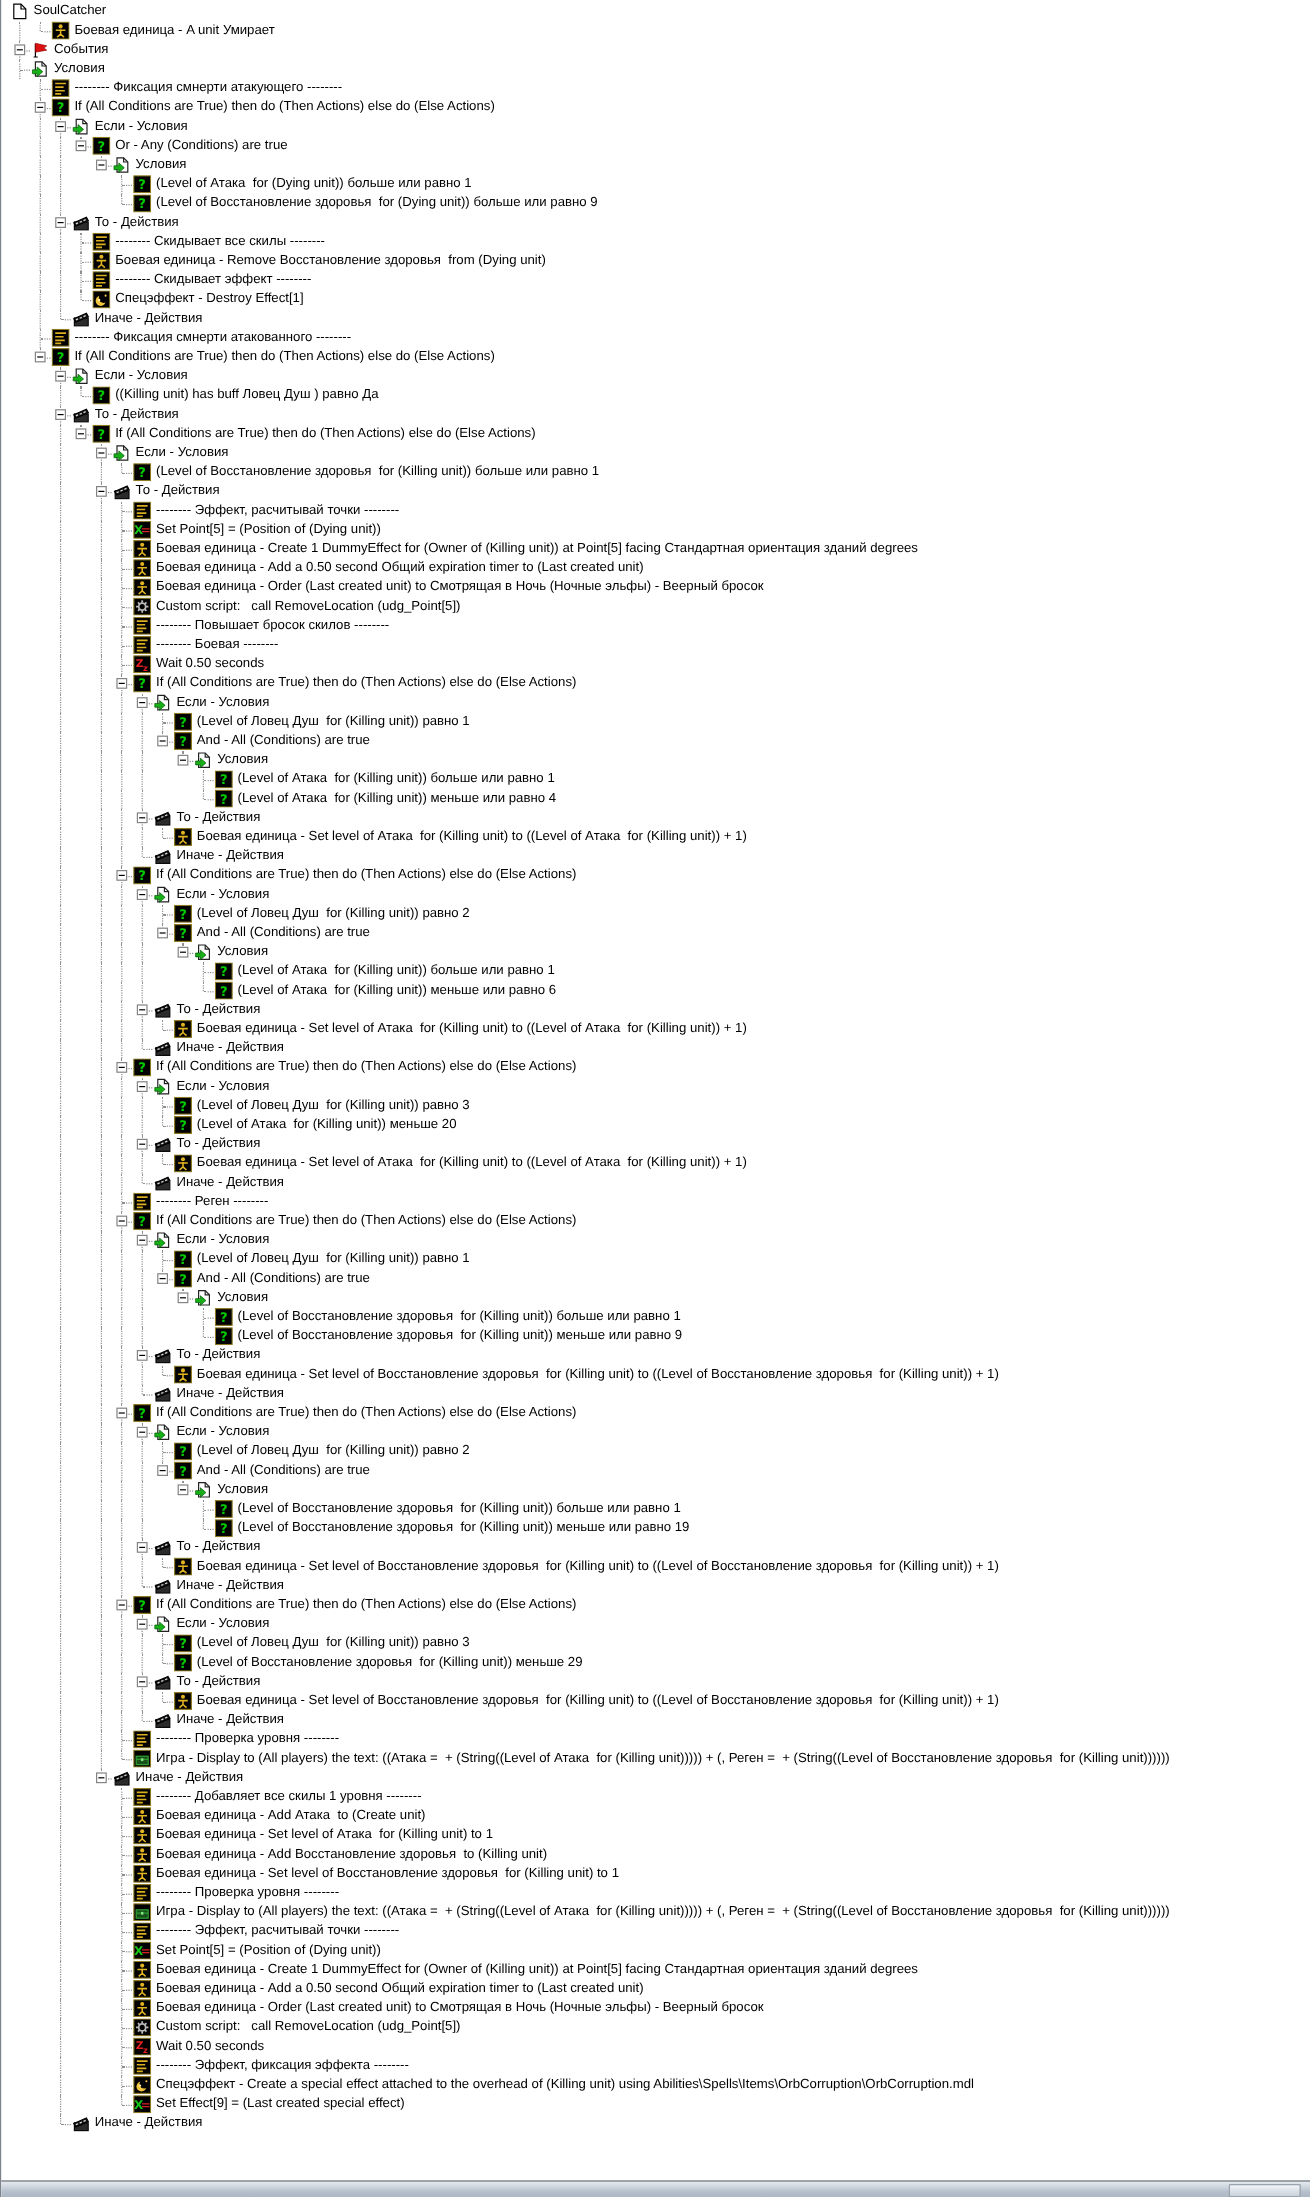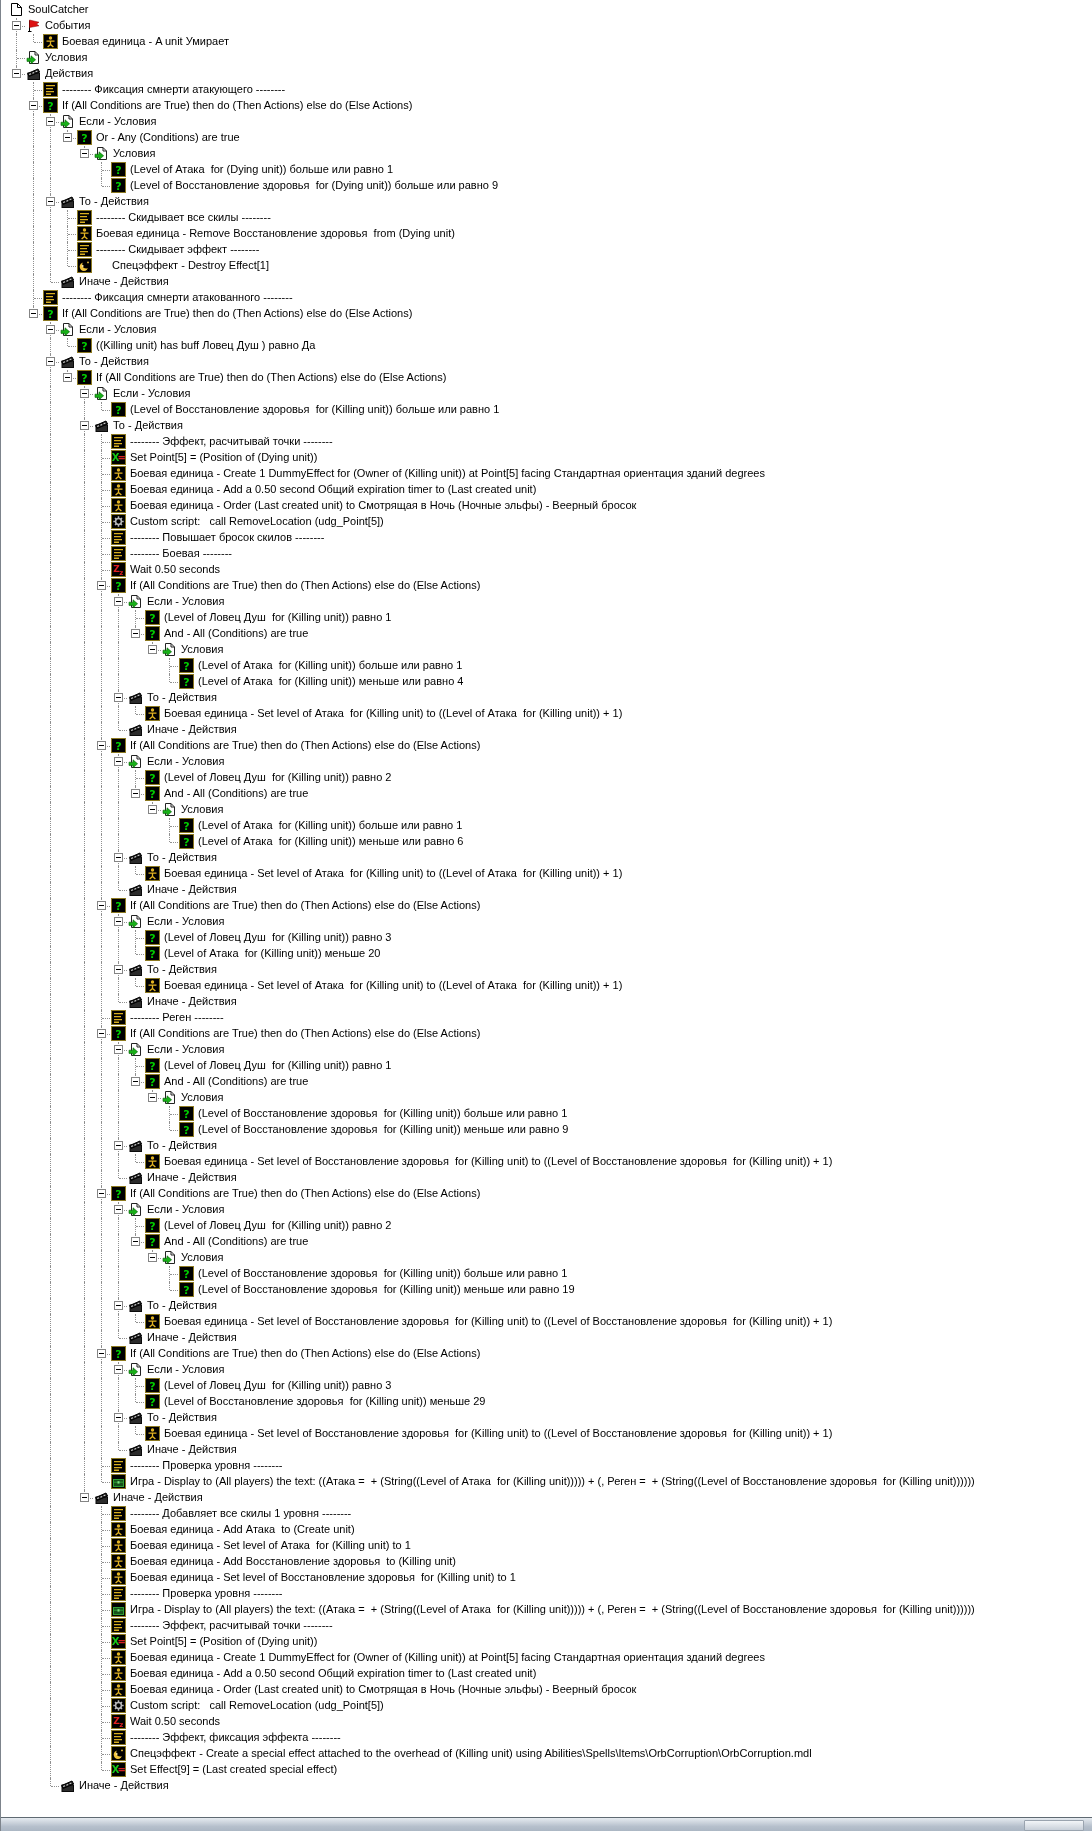--- a/index.html
+++ b/index.html
@@ -42,71 +42,58 @@
       <div class="row">
         <span class="icon" style="left:8px">
           <svg width="15" height="15" viewBox="0 0 15 15">
             <path d="M2.5 1.5h6l4 4v8h-10z" fill="#fff" stroke="#000"></path>
             <path d="M8.5 1.5v4h4" fill="none" stroke="#000"></path>
           </svg>
         </span>
         <span class="rtext" style="left:27px">SoulCatcher</span>
       </div>
       <div class="row">
+        <span class="guide" style="left:15px"></span>
+        <span class="connv" style="left:32px;height:8px"></span>
+        <span class="connh" style="left:33px;width:8px"></span>
+        <span class="icon" style="left:42px">
+          <svg width="15" height="15" viewBox="0 0 15 15">
+            <rect x="0.5" y="0.5" width="14" height="14" fill="#000000" stroke="#8d7a22"></rect>
+            <circle cx="7.5" cy="4" r="1.7" fill="#e3b422"></circle>
+            <g stroke="#e3b422" stroke-width="1.3" fill="none">
+              <path d="M3.5 7.2h8M7.5 6.4v4.2M7.5 10.4L4.6 13M7.5 10.4L10.4 13"></path>
+            </g>
+          </svg>
+        </span>
+        <span class="rtext" style="left:61px">Боевая единица - A unit Умирает</span>
+      </div>
+      <div class="row">
         <span class="connv" style="left:15px;height:16px"></span>
         <span class="connh" style="left:16px;width:8px"></span>
         <span class="ebox" style="left:11px"></span>
         <span class="icon" style="left:25px">
           <svg width="15" height="15" viewBox="0 0 15 15">
             <path d="M3.5 13.5v-11" stroke="#000"></path>
             <path d="M2 13.5h3.5" stroke="#000"></path>
             <path d="M3.5 2L13 4.2 10.5 6 13 7.8 3.5 9.5z" fill="#dd1111" stroke="#8a0000" stroke-width="0.5"></path>
           </svg>
         </span>
         <span class="rtext" style="left:44px">События</span>
       </div>
       <div class="row">
-        <span class="guide" style="left:15px"></span>
-        <span class="connv" style="left:32px;height:8px"></span>
-        <span class="connh" style="left:33px;width:8px"></span>
-        <span class="icon" style="left:42px">
-          <svg width="15" height="15" viewBox="0 0 15 15">
-            <rect x="0.5" y="0.5" width="14" height="14" fill="#000000" stroke="#8d7a22"></rect>
-            <circle cx="7.5" cy="4" r="1.7" fill="#e3b422"></circle>
-            <g stroke="#e3b422" stroke-width="1.3" fill="none">
-              <path d="M3.5 7.2h8M7.5 6.4v4.2M7.5 10.4L4.6 13M7.5 10.4L10.4 13"></path>
-            </g>
-          </svg>
-        </span>
-        <span class="rtext" style="left:61px">Боевая единица - A unit Умирает</span>
-      </div>
-      <div class="row">
         <span class="connv" style="left:15px;height:16px"></span>
         <span class="connh" style="left:16px;width:8px"></span>
         <span class="icon" style="left:25px">
           <svg width="15" height="15" viewBox="0 0 15 15">
             <path d="M3.5 1.5h5.5l3.5 3.5v8.5h-9z" fill="#fff" stroke="#222"></path>
             <path d="M9 1.5v3.5h3.5" fill="none" stroke="#222"></path>
             <path d="M1 8.2h4V5.8l4.6 4-4.6 4v-2.4H1z" fill="#18b018" stroke="#045a04" stroke-width="0.6"></path>
           </svg>
         </span>
         <span class="rtext" style="left:44px">Условия</span>
-      </div>
-      <div class="row">
-        <span class="connv" style="left:15px;height:8px"></span>
-        <span class="connh" style="left:16px;width:8px"></span>
-        <span class="ebox" style="left:11px"></span>
-        <span class="icon" style="left:25px">
-          <svg width="15" height="15" viewBox="0 0 15 15">
-            <rect x="2" y="7" width="11.5" height="6.5" fill="#2b2b2b" stroke="#0a0a0a"></rect>
-            <path d="M1.5 7.6L12 3l1.6 3L3.2 10.4z" fill="#161616" stroke="#000"></path>
-            <path d="M3.2 8.6l1.8-.8M6.4 7.2l1.8-.8M9.6 5.8l1.8-.8" stroke="#d8d8d8" stroke-width="1.1"></path>
-          </svg>
-        </span>
-        <span class="rtext" style="left:44px">Действия</span>
       </div>
       <div class="row">
         <span class="connv" style="left:32px;height:16px"></span>
         <span class="connh" style="left:33px;width:8px"></span>
         <span class="icon" style="left:42px">
           <svg width="15" height="15" viewBox="0 0 15 15">
             <rect x="0.5" y="0.5" width="14" height="14" fill="#000000" stroke="#8d7a22"></rect>
             <g stroke="#d9af1f" stroke-width="1.4">
               <path d="M3 3.6h9M3 6.6h7M3 9.6h8M3 12.2h5"></path>
             </g>
@@ -262,21 +249,21 @@
         <span class="connh" style="left:67px;width:8px"></span>
         <span class="icon" style="left:76px">
           <svg width="15" height="15" viewBox="0 0 15 15">
             <rect x="0.5" y="0.5" width="14" height="14" fill="#000000" stroke="#8d7a22"></rect>
             <circle cx="6.9" cy="8.7" r="4.2" fill="#f2c53d"></circle>
             <circle cx="9.4" cy="6.4" r="4.1" fill="#000"></circle>
             <circle cx="11" cy="4.4" r="0.9" fill="#f2c53d"></circle>
             <circle cx="5.6" cy="8" r="1" fill="#fbe9a8"></circle>
           </svg>
         </span>
-        <span class="rtext" style="left:111px">Спецэффект - Destroy Effect[1]</span>
+        <span class="rtext" style="left:95px">Спецэффект - Destroy Effect[1]</span>
       </div>
       <div class="row">
         <span class="guide" style="left:32px"></span>
         <span class="connv" style="left:49px;height:8px"></span>
         <span class="connh" style="left:50px;width:8px"></span>
         <span class="icon" style="left:59px">
           <svg width="15" height="15" viewBox="0 0 15 15">
             <rect x="2" y="7" width="11.5" height="6.5" fill="#2b2b2b" stroke="#0a0a0a"></rect>
             <path d="M1.5 7.6L12 3l1.6 3L3.2 10.4z" fill="#161616" stroke="#000"></path>
             <path d="M3.2 8.6l1.8-.8M6.4 7.2l1.8-.8M9.6 5.8l1.8-.8" stroke="#d8d8d8" stroke-width="1.1"></path>

